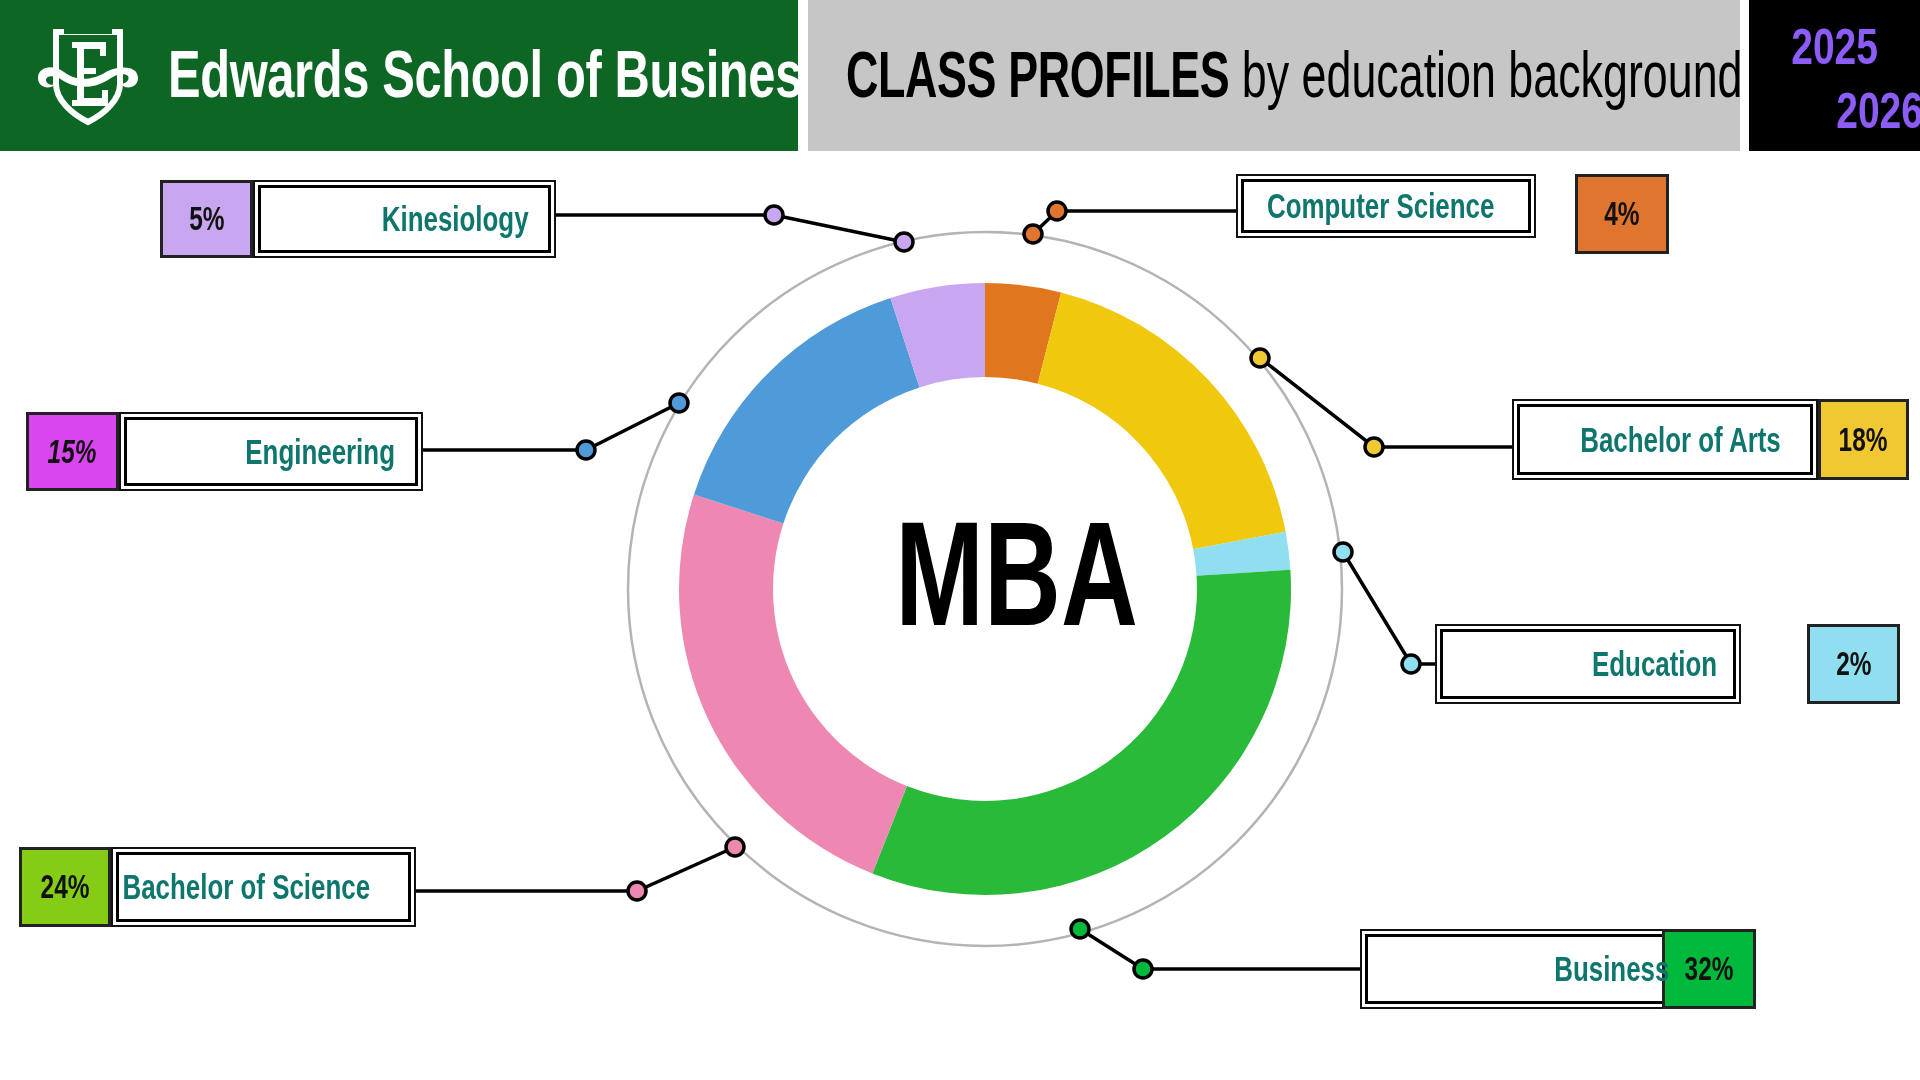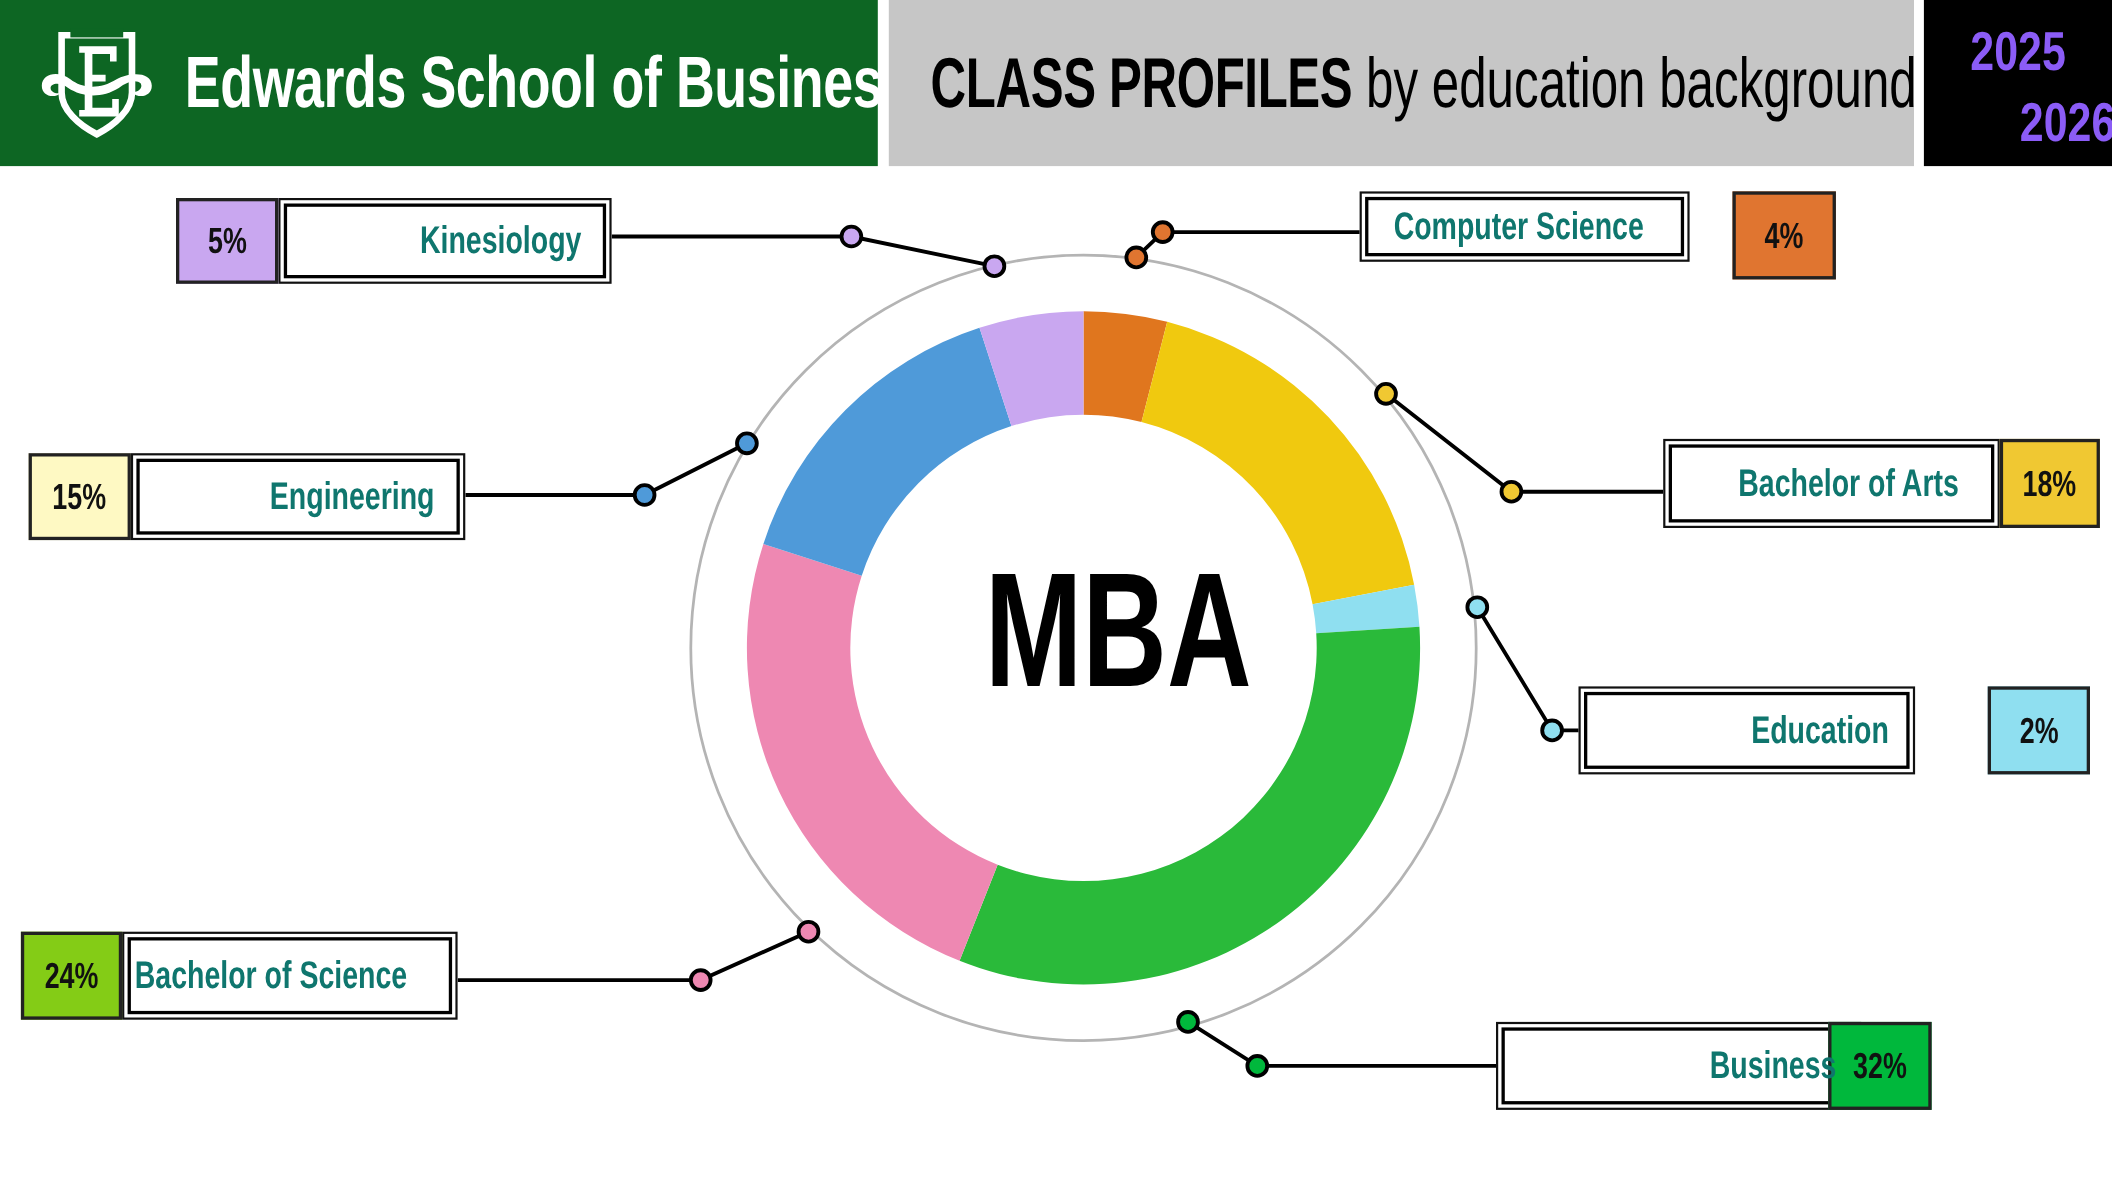--- a/index.html
+++ b/index.html
@@ -121,21 +121,21 @@
       </div>
     </div>
     <div class="pct-box" style="left: 19px; top: 847px; width: 92px; height: 80px; background: #84cc16;">
       <span>24%</span>
     </div>
     <div class="label-box" style="left: 119px; top: 412px; width: 304px; height: 79px;">
       <div class="label-text">
         <span>Engineering</span>
       </div>
     </div>
-    <div class="pct-box" style="left: 26px; top: 412px; width: 93px; height: 79px; background: #fef9c3;">
+    <div class="pct-box" style="left: 26px; top: 412px; width: 93px; height: 79px; background: #d946ef; font-style: italic;">
       <span>15%</span>
     </div>
     <div class="label-box" style="left: 253px; top: 180px; width: 303px; height: 78px;">
       <div class="label-text">
         <span>Kinesiology</span>
       </div>
     </div>
     <div class="pct-box" style="left: 160px; top: 180px; width: 93px; height: 78px; background: rgb(201, 167, 240);">
       <span>5%</span>
     </div>

